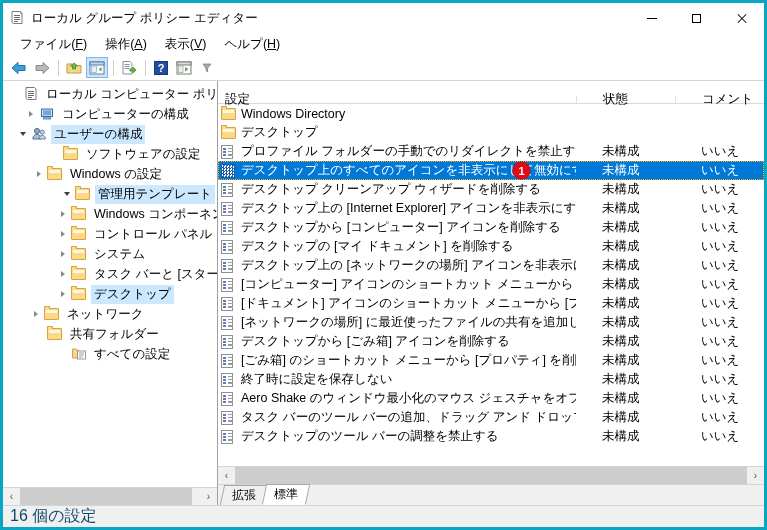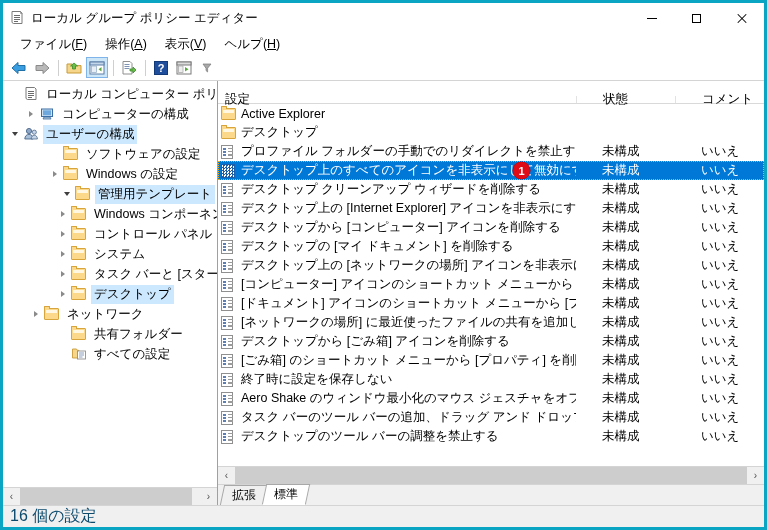--- a/index.html
+++ b/index.html
@@ -250,21 +250,21 @@
           <div class="ticon">
             <svg width="16" height="16" viewBox="0 0 16 16">
               <rect x="2.5" y="3" width="11" height="7.5" fill="#cfe3f5" stroke="#3b6ea5" stroke-width="1"></rect>
               <rect x="4" y="4.3" width="8" height="5" fill="#6ea8dd"></rect>
               <path d="M5 11h6l1 2H4z" fill="#b6c7d8" stroke="#3b6ea5" stroke-width=".8"></path>
             </svg>
           </div>
           <div class="lbl">コンピューターの構成</div>
         </div>
 
-        <div class="trow sel" style="padding-left:4px;">
+        <div class="trow sel" style="padding-left:12px;">
           <div class="twist">
               <div class="arrow-d"></div>
             </div>
           <div class="ticon">
             <svg width="16" height="16" viewBox="0 0 16 16">
               <circle cx="6" cy="5" r="2.6" fill="#8fa8c6" stroke="#3b5a80" stroke-width=".8"></circle>
               <path d="M1.8 13c0-3 1.9-4.6 4.2-4.6S10.2 10 10.2 13z" fill="#a9c0da" stroke="#3b5a80" stroke-width=".8"></path>
               <circle cx="11.3" cy="6.2" r="2.1" fill="#c6d6e8" stroke="#3b5a80" stroke-width=".7"></circle>
               <path d="M8.2 13c0-2.4 1.4-3.7 3.1-3.7S14.4 10.6 14.4 13z" fill="#c6d6e8" stroke="#3b5a80" stroke-width=".7"></path>
             </svg>
@@ -273,21 +273,21 @@
         </div>
 
         <div class="trow" style="padding-left:44px;">
           <div class="twist"></div>
           <div class="ticon">
               <div class="folder"></div>
             </div>
           <div class="lbl">ソフトウェアの設定</div>
         </div>
 
-        <div class="trow" style="padding-left:44px;">
+        <div class="trow" style="padding-left:28px;">
           <div class="twist">
               <div class="arrow-r"></div>
             </div>
           <div class="ticon">
               <div class="folder"></div>
             </div>
           <div class="lbl">Windows の設定</div>
         </div>
 
         <div class="trow sel" style="padding-left:56px;">
@@ -353,21 +353,21 @@
         <div class="trow" style="padding-left:25px;">
           <div class="twist">
               <div class="arrow-r"></div>
             </div>
           <div class="ticon">
               <div class="folder"></div>
             </div>
           <div class="lbl">ネットワーク</div>
         </div>
 
-        <div class="trow" style="padding-left:52px;">
+        <div class="trow" style="padding-left:28px;">
           <div class="twist"></div>
           <div class="ticon">
               <div class="folder"></div>
             </div>
           <div class="lbl">共有フォルダー</div>
         </div>
 
         <div class="trow" style="padding-left:52px;">
           <div class="twist"></div>
           <div class="ticon">
@@ -403,21 +403,21 @@
         <div class="hcell" style="flex:1;padding-left:26px;">コメント</div>
       </div>
 
       <div class="listbody">
 
         <div class="row">
           <div class="c-name">
             <div class="ricon">
                 <div class="folder"></div>
               </div>
-            <span>Active Explorer</span>
+            <span>Windows Directory</span>
           </div>
           <div class="c-state"></div>
           <div class="c-comment"></div>
         </div>
 
         <div class="row">
           <div class="c-name">
             <div class="ricon">
                 <div class="folder"></div>
               </div>

